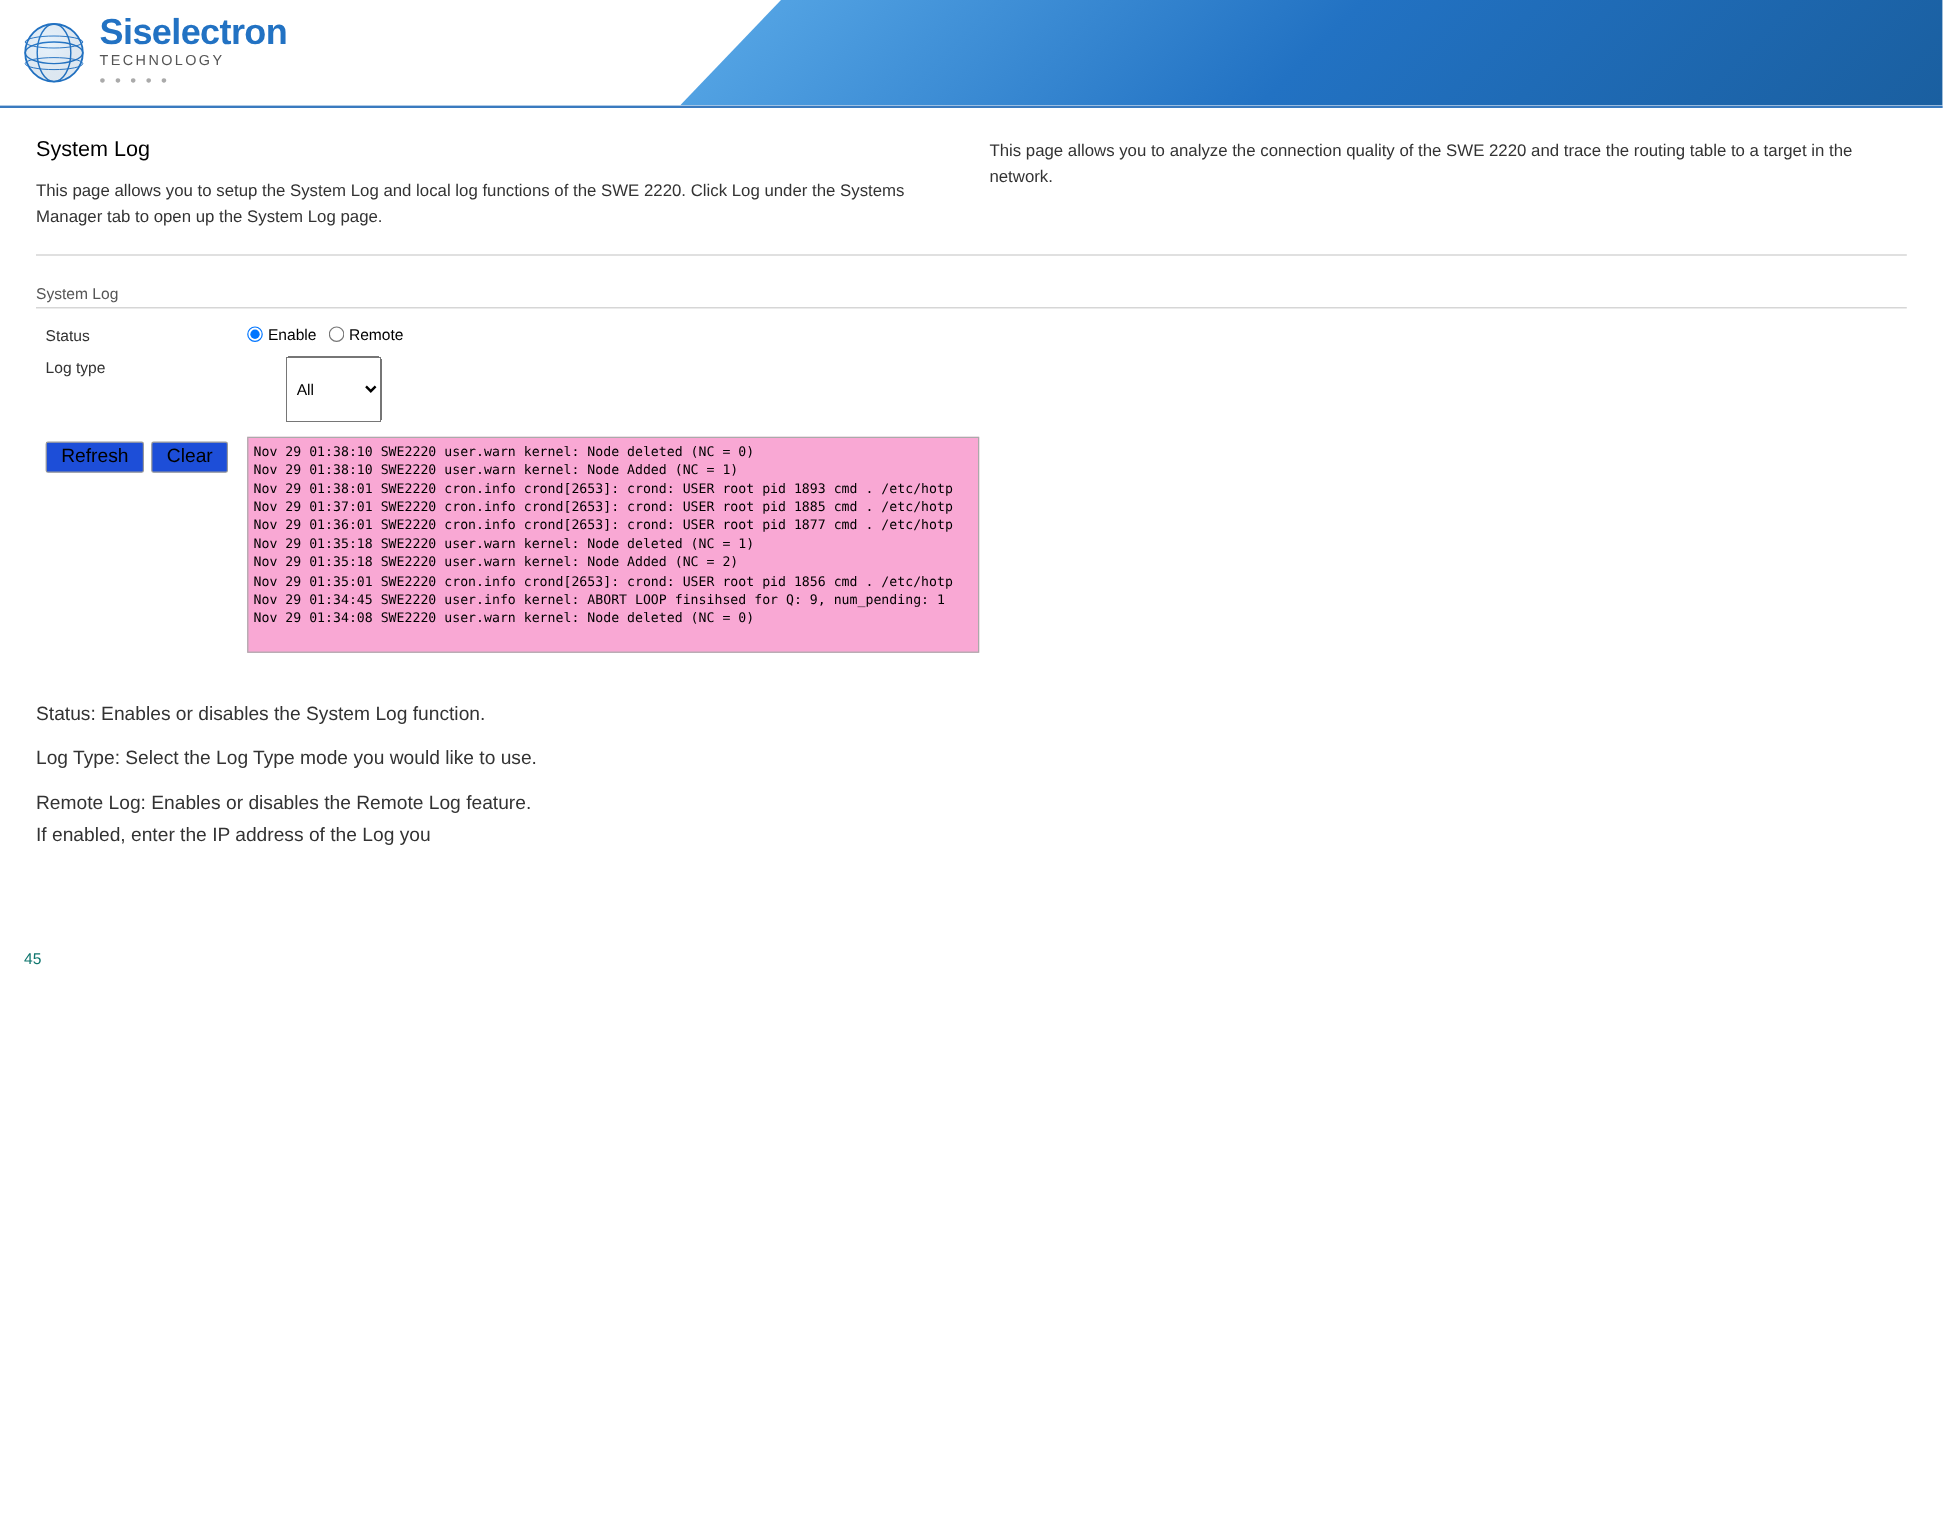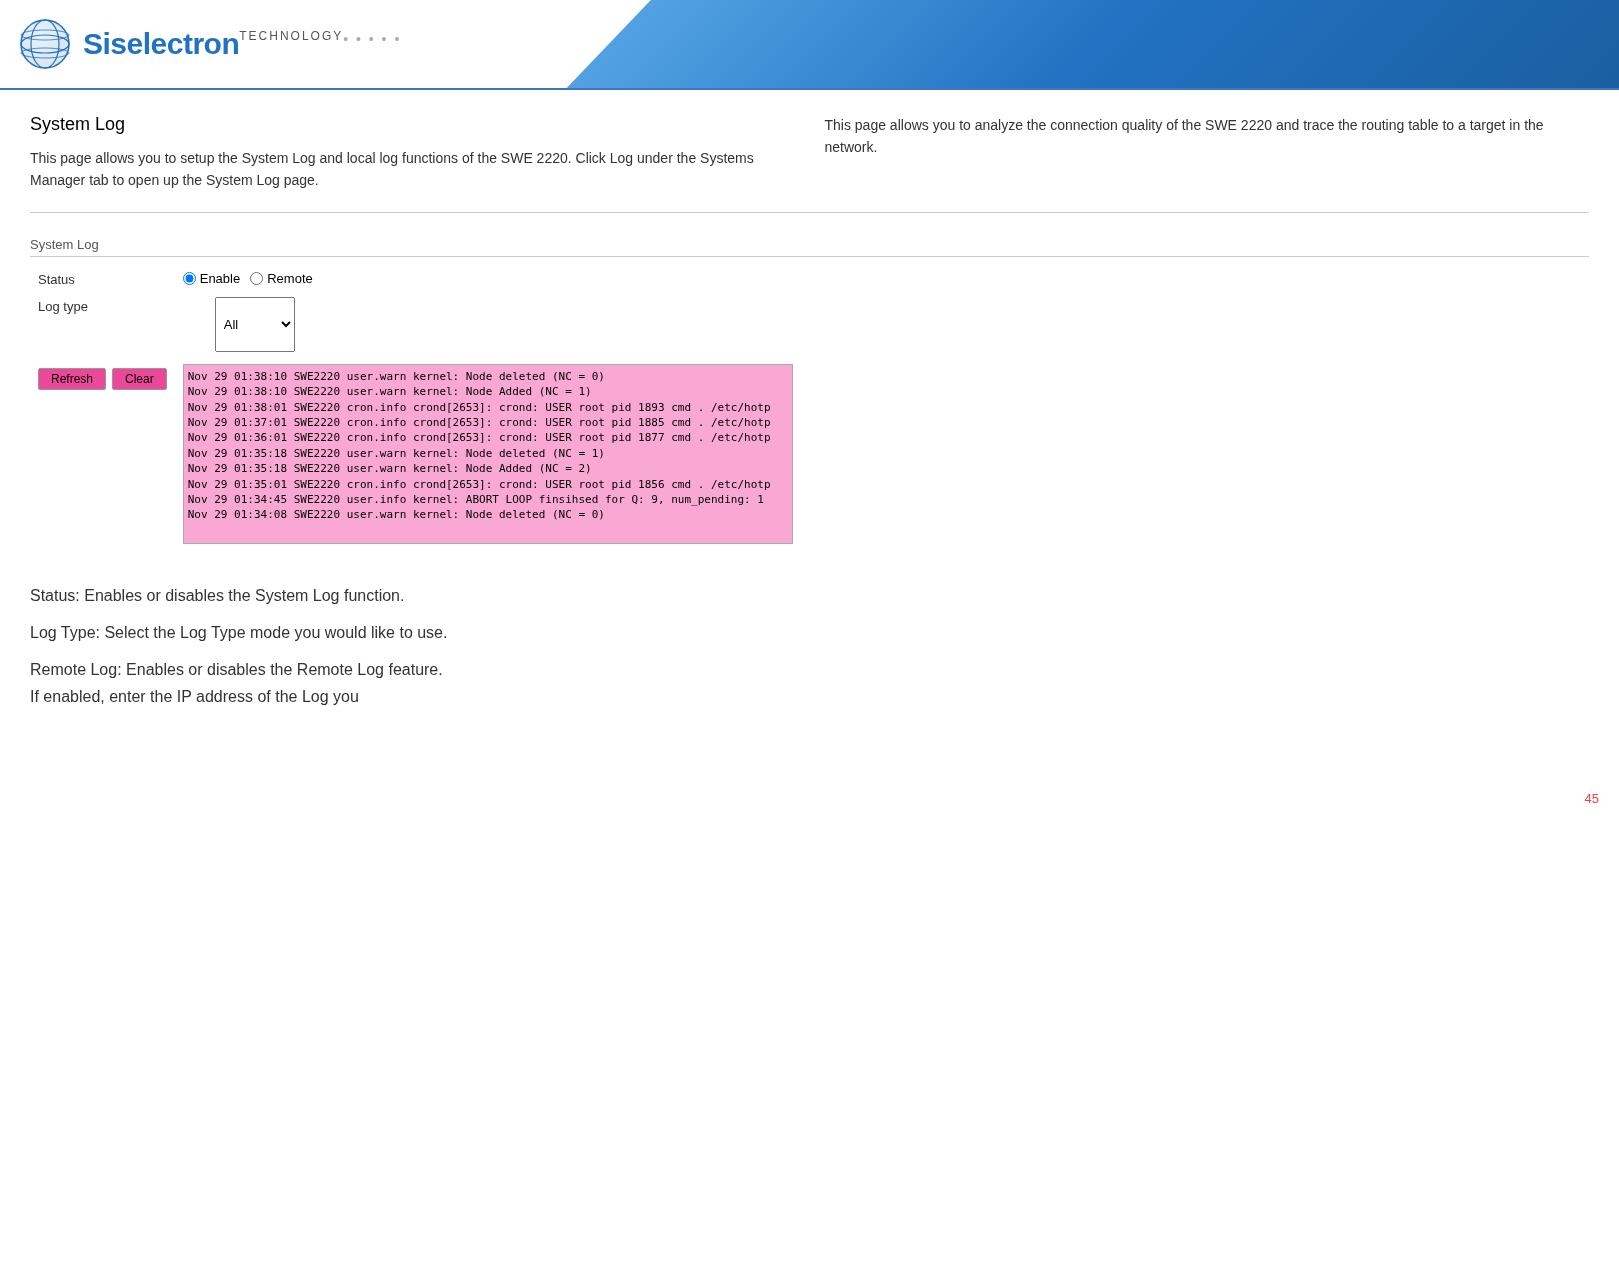--- a/index.html
+++ b/index.html
@@ -41,21 +41,21 @@
     }
 
     .logo-globe {
       width: 55px;
       height: 55px;
       margin-right: 10px;
     }
 
     .logo-text {
       display: flex;
-      flex-direction: row;
+      flex-direction: column;
     }
 
     .logo-name {
       font-size: 30px;
       font-weight: bold;
       color: #2272c3;
       letter-spacing: -0.5px;
       line-height: 1;
     }
 
@@ -158,22 +158,22 @@
     }
 
     .btn-group {
       display: flex;
       gap: 6px;
       margin-top: 4px;
     }
 
     .btn {
       padding: 3px 12px;
-      font-size: 12px;
-      background: #ec4899;
+      font-size: 16px;
+      background: #1d4ed8;
       border: 1px solid #999;
       cursor: pointer;
       border-radius: 2px;
     }
 
     .log-textarea-container {
       position: relative;
       margin-top: 2px;
     }
 
@@ -198,24 +198,24 @@
 
     .description-section p {
       font-size: 16px;
       line-height: 1.7;
       color: #333;
       margin-bottom: 10px;
     }
 
     
     .footer {
-      text-align: right;
+      text-align: left;
       padding: 20px;
       font-size: 13px;
-      color: #ef4444;
+      color: #0f766e;
       margin-top: 30px;
     }
 
     
     .log-textarea::-webkit-scrollbar {
       width: 12px;
     }
     .log-textarea::-webkit-scrollbar-track {
       background: #f1f1f1;
       border: 1px solid #ccc;

